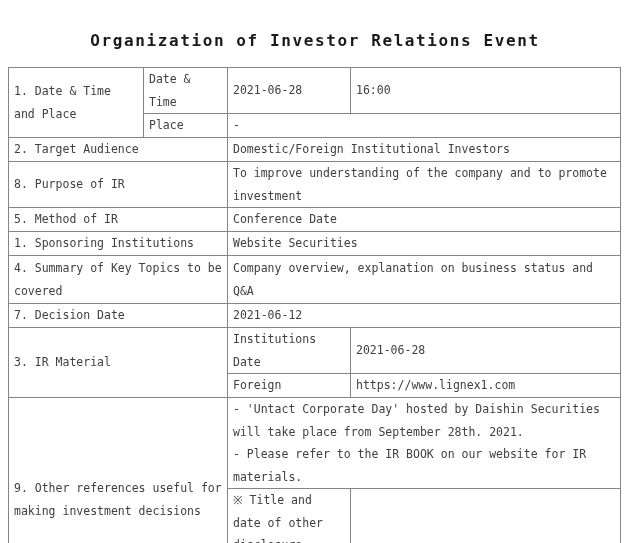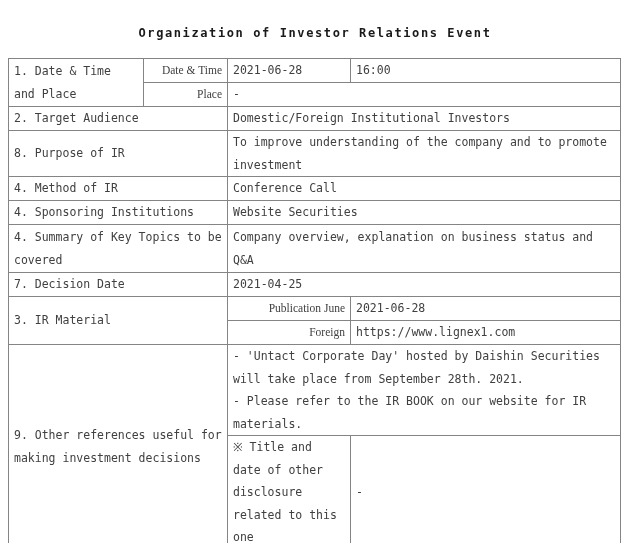--- a/index.html
+++ b/index.html
@@ -5,24 +5,24 @@
   html, body {
     margin: 0;
     padding: 0;
     width: 630px;
     height: 543px;
     background: #ffffff;
     overflow: hidden;
     font-family: "DejaVu Sans Mono", "Liberation Mono", monospace;
   }
   .page-title {
-    margin: 8px;
+    margin: 16px;
     padding-top: 15px;
     text-align: center;
-    font-size: 12px;
+    font-size: 16px;
     font-weight: bold;
     letter-spacing: 1.6px;
     color: #1a1a1a;
     line-height: 20px;
   }
   table.ir-table {
     border-collapse: collapse;
     table-layout: fixed;
     margin: 15px 0 0 8px;
     width: 612px;
@@ -30,21 +30,21 @@
   table.ir-table td {
     border: 1px solid #848484;
     padding: 0 5px;
     font-size: 11.5px;
     line-height: 22.5px;
     color: #404040;
     white-space: pre-line;
     vertical-align: middle;
     overflow: hidden;
   }
-  td.center { text-align: right; font-family: Liberation Serif, serif; }
+  td.center { text-align: left; }
   col.c-a { width: 135px; }
   col.c-b { width: 84px; }
   col.c-c { width: 123px; }
   col.c-d { width: 270px; }
 </style>
 </head>
 <body>
 
 <div>
   <h1 class="page-title">Organization of Investor Relations Event</h1>
@@ -74,44 +74,44 @@
       <td colspan="2">Domestic/Foreign Institutional Investors</td>
     </tr>
 
     <tr style="height:44px">
       <td colspan="2">8. Purpose of IR</td>
       <td colspan="2">To improve understanding of the company and to promote
 investment</td>
     </tr>
 
     <tr style="height:24px">
-      <td colspan="2">4. Method of IR</td>
-      <td colspan="2">Conference Call</td>
+      <td colspan="2">5. Method of IR</td>
+      <td colspan="2">Conference Date</td>
     </tr>
 
     <tr style="height:24px">
-      <td colspan="2">4. Sponsoring Institutions</td>
+      <td colspan="2">1. Sponsoring Institutions</td>
       <td colspan="2">Website Securities</td>
     </tr>
 
     <tr style="height:48px">
       <td colspan="2">4. Summary of Key Topics to be
 covered</td>
       <td colspan="2">Company overview, explanation on business status and
 Q&amp;A</td>
     </tr>
 
     <tr style="height:24px">
       <td colspan="2">7. Decision Date</td>
-      <td colspan="2">2021-04-25</td>
+      <td colspan="2">2021-06-12</td>
     </tr>
 
     <tr style="height:24px">
       <td colspan="2" rowspan="2">3. IR Material</td>
-      <td class="center">Publication June</td>
+      <td class="center">Institutions Date</td>
       <td>2021-06-28</td>
     </tr>
     <tr style="height:24px">
       <td class="center">Foreign</td>
       <td>https://www.lignex1.com</td>
     </tr>
 
     <tr style="height:90px">
       <td colspan="2" rowspan="2">9. Other references useful for
 making investment decisions</td>

